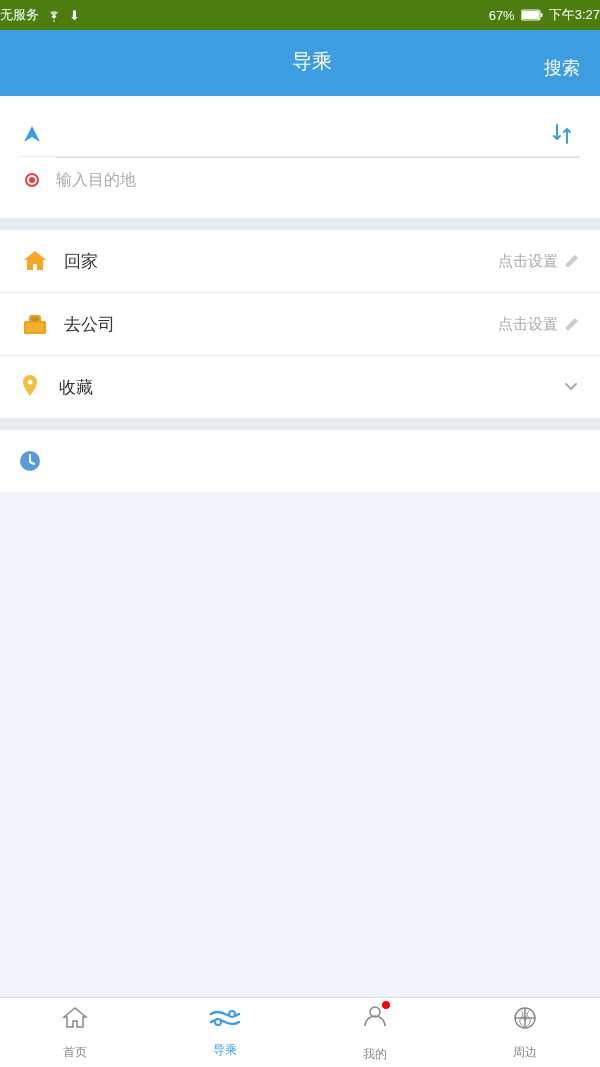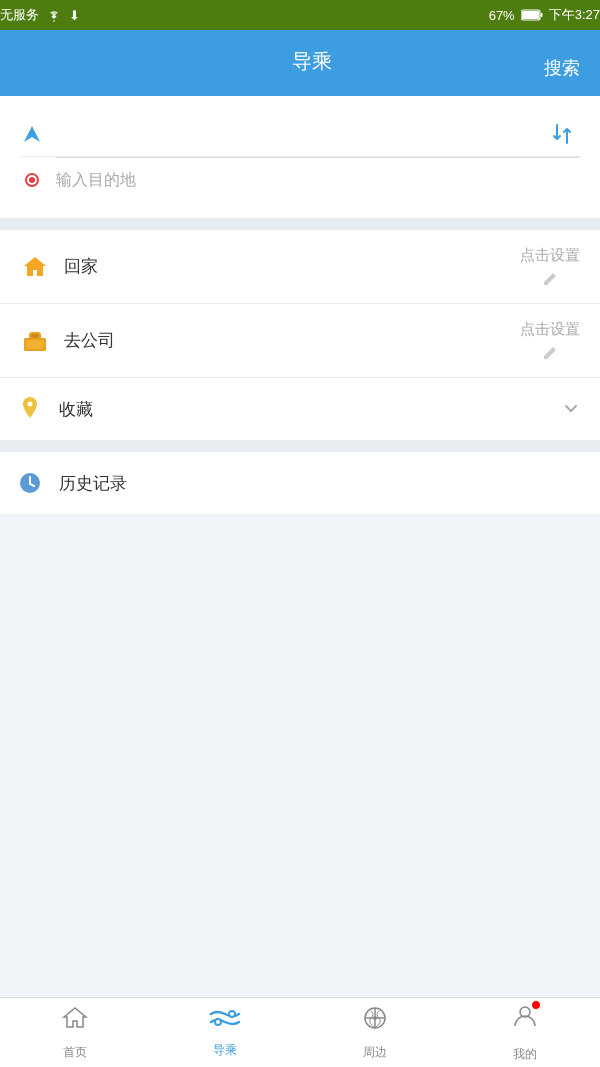--- a/index.html
+++ b/index.html
@@ -133,21 +133,20 @@
       font-size: 17px;
       color: #333;
       flex: 1;
     }
     .menu-action {
       display: flex;
       align-items: center;
       gap: 6px;
       color: #aaa;
       font-size: 15px;
-      flex-direction: column;
     }
     .menu-action-text {
       color: #aaa;
       font-size: 15px;
     }
 
     
     .main-content {
       flex: 1;
       background: #f0f4f8;
@@ -292,21 +291,20 @@
 <div class="section-divider"></div>
 
 <div class="menu-section">
   <div class="menu-item">
     <div class="menu-icon">
       <svg width="26" height="26" viewBox="0 0 26 26">
         <circle cx="13" cy="13" r="10" fill="#5b9bd5"></circle>
         <path d="M13 7v7l4 2" stroke="white" stroke-width="2" fill="none" stroke-linecap="round"></path>
       </svg>
     </div>
-    <span class="menu-label">历史记录</span>
   </div>
 </div>
 
 <div class="main-content"></div>
 
 <div class="bottom-nav">
 
   <div class="nav-item-wrapper">
     <svg width="28" height="28" viewBox="0 0 28 28" fill="none">
       <path d="M14 4L3 13h3v10h6v-6h4v6h6V13h3L14 4z" stroke="#888" stroke-width="1.5" fill="none"></path>
@@ -315,37 +313,37 @@
   </div>
 
   <div class="nav-item-wrapper">
     <svg width="32" height="24" viewBox="0 0 32 24" fill="none">
       <path d="M2 8 Q8 4 16 8 Q24 12 30 8" stroke="#3d9de1" stroke-width="2.5" fill="none" stroke-linecap="round"></path>
       <path d="M2 16 Q8 12 16 16 Q24 20 30 16" stroke="#3d9de1" stroke-width="2.5" fill="none" stroke-linecap="round"></path>
       <circle cx="9" cy="16" r="3" fill="white" stroke="#3d9de1" stroke-width="2"></circle>
       <circle cx="23" cy="8" r="3" fill="white" stroke="#3d9de1" stroke-width="2"></circle>
     </svg>
     <span class="nav-label active">导乘</span>
+  </div>
+
+  <div class="nav-item-wrapper">
+    <div style="position:relative; display:inline-block;">
+      <svg width="28" height="28" viewBox="0 0 28 28" fill="none">
+        <circle cx="14" cy="10" r="5" stroke="#888" stroke-width="1.5"></circle>
+        <path d="M4 24c0-5.52 4.48-10 10-10s10 4.48 10 10" stroke="#888" stroke-width="1.5" fill="none"></path>
+      </svg>
+      <div style="position:absolute;top:-2px;right:-2px;width:10px;height:10px;background:red;border-radius:50%;border:1.5px solid white;"></div>
+    </div>
+    <span class="nav-label">我的</span>
   </div>
 
   <div class="nav-item-wrapper">
     <svg width="28" height="28" viewBox="0 0 28 28" fill="none">
       <circle cx="14" cy="14" r="10" stroke="#888" stroke-width="1.5"></circle>
       <line x1="14" y1="4" x2="14" y2="24" stroke="#888" stroke-width="1.5"></line>
       <line x1="4" y1="14" x2="24" y2="14" stroke="#888" stroke-width="1.5"></line>
       <circle cx="14" cy="14" r="2" fill="#888"></circle>
       <path d="M10 7 Q14 10 10 14 Q6 18 14 24" stroke="#888" stroke-width="1" fill="none"></path>
       <path d="M18 7 Q14 10 18 14 Q22 18 14 24" stroke="#888" stroke-width="1" fill="none"></path>
     </svg>
     <span class="nav-label">周边</span>
   </div>
-
-  <div class="nav-item-wrapper">
-    <div style="position:relative; display:inline-block;">
-      <svg width="28" height="28" viewBox="0 0 28 28" fill="none">
-        <circle cx="14" cy="10" r="5" stroke="#888" stroke-width="1.5"></circle>
-        <path d="M4 24c0-5.52 4.48-10 10-10s10 4.48 10 10" stroke="#888" stroke-width="1.5" fill="none"></path>
-      </svg>
-      <div style="position:absolute;top:-2px;right:-2px;width:10px;height:10px;background:red;border-radius:50%;border:1.5px solid white;"></div>
-    </div>
-    <span class="nav-label">我的</span>
-  </div>
 </div>
 
 </body></html>

